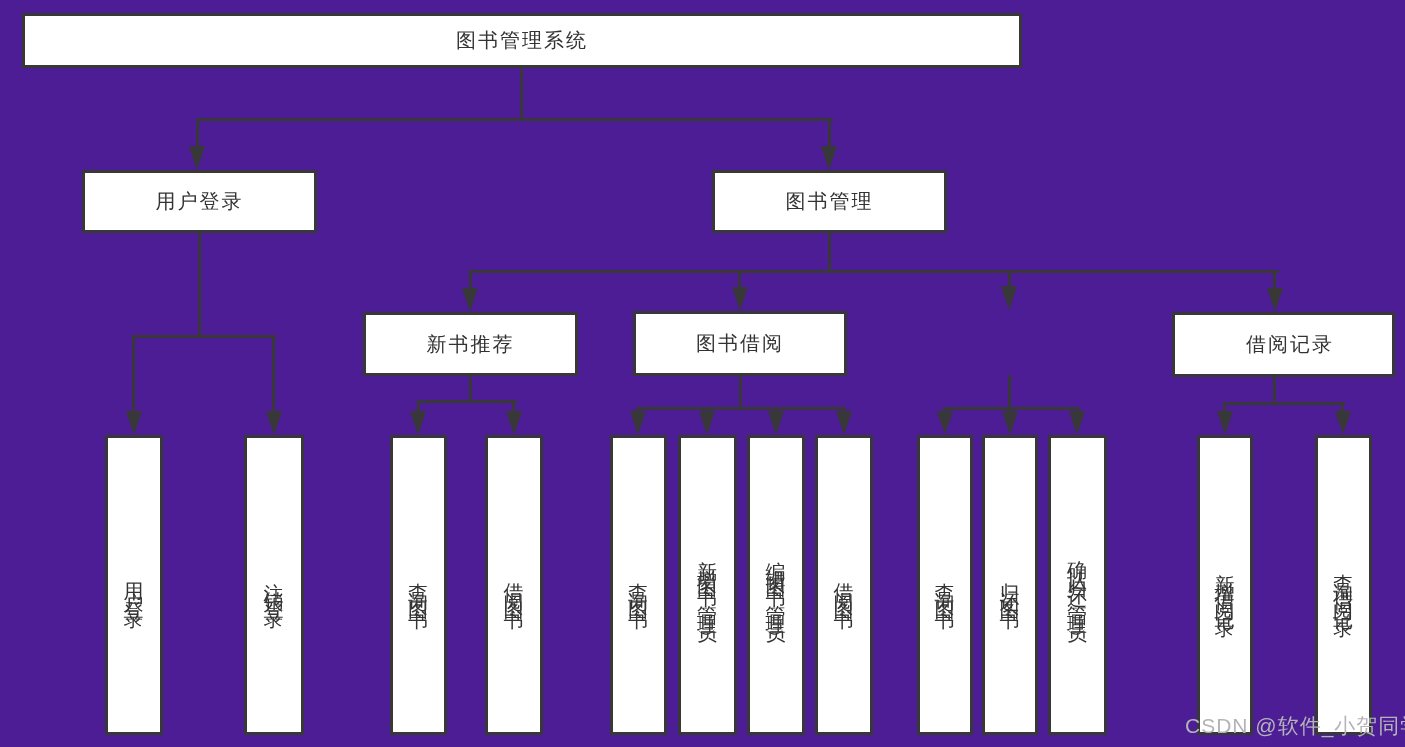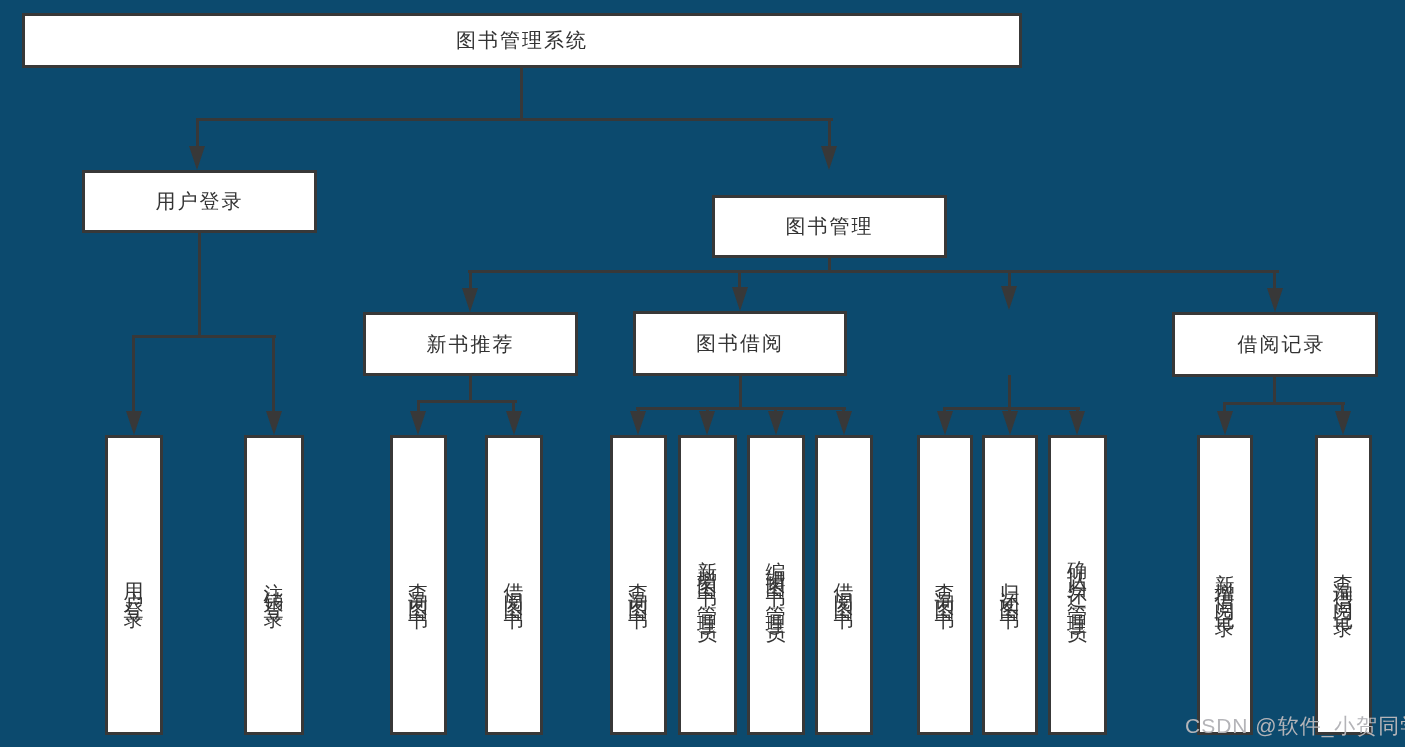--- a/index.html
+++ b/index.html
@@ -1,19 +1,19 @@
 <!DOCTYPE html>
 <html><head>
 <meta charset="utf-8">
 <style>
   html,body{margin:0;padding:0;background:#ffffff;}
   .stage{
     position:relative;
     width:1405px;height:747px;
-    background:#0c4a6e;
+    background:#4c1d95;
     font-family:"Liberation Sans","DejaVu Sans",sans-serif;
     overflow:hidden;
   }
   .node{
     position:absolute;
     box-sizing:border-box;
     border:3px solid #383838;
     background:#ffffff;
     display:flex;align-items:center;justify-content:center;
     color:#333333;
@@ -111,34 +111,34 @@
   <div class="arr" style="left:1335px;top:411px;"></div>
 
   <div class="node" style="left:22px;top:13px;width:1000px;height:55px;">
     <span>图书管理系统</span>
   </div>
 
   <div class="node" style="left:82px;top:170px;width:235px;height:63px;">
     <span>用户登录</span>
   </div>
 
-  <div class="node" style="left:712px;top:170px;width:235px;height:63px;margin-top:25px;">
+  <div class="node" style="left:712px;top:170px;width:235px;height:63px;">
     <span>图书管理</span>
   </div>
 
   <div class="node" style="left:363px;top:312px;width:215px;height:64px;">
     <span>新书推荐</span>
   </div>
 
   <div class="node" style="left:633px;top:311px;width:214px;height:65px;font-family:Liberation Serif, serif;">
     <span>图书借阅</span>
   </div>
 
 
-  <div class="node" style="left:1172px;top:312px;width:206px;height:65px;padding-left:13px;">
+  <div class="node" style="left:1172px;top:312px;width:223px;height:65px;padding-left:13px;">
     <span>借阅记录</span>
   </div>
 
   <div class="node leaf" style="left:105px;width:58px;">
     <span class="vtext">用户登录</span>
   </div>
   <div class="node leaf" style="left:244px;width:60px;">
     <span class="vtext">注销登录</span>
   </div>
 

